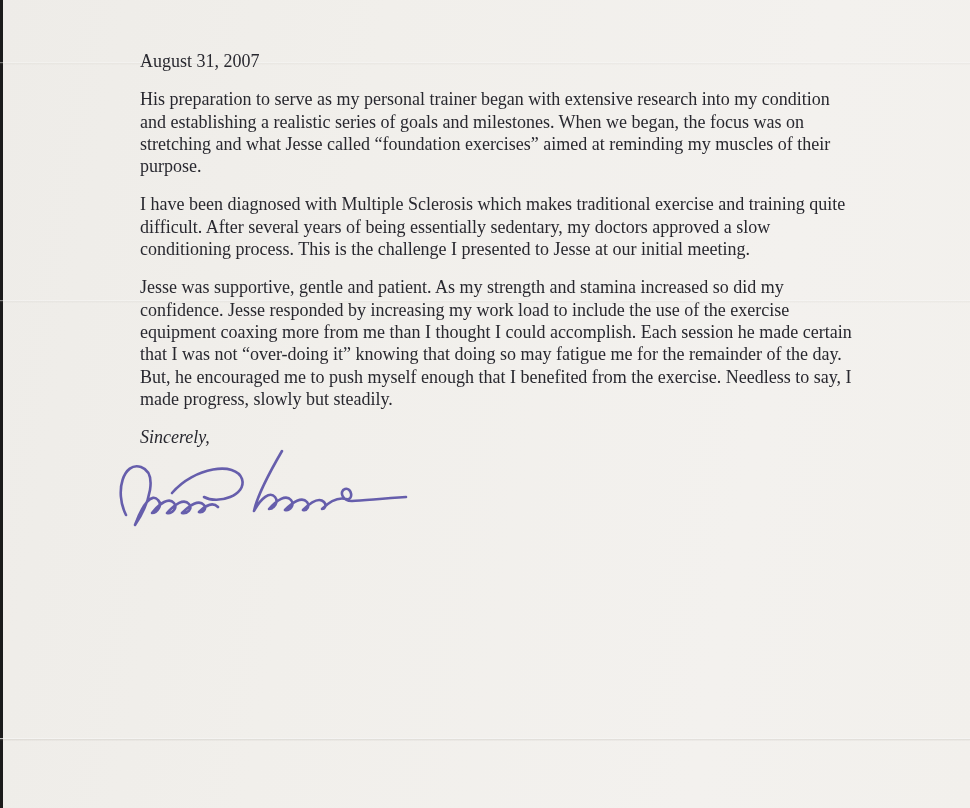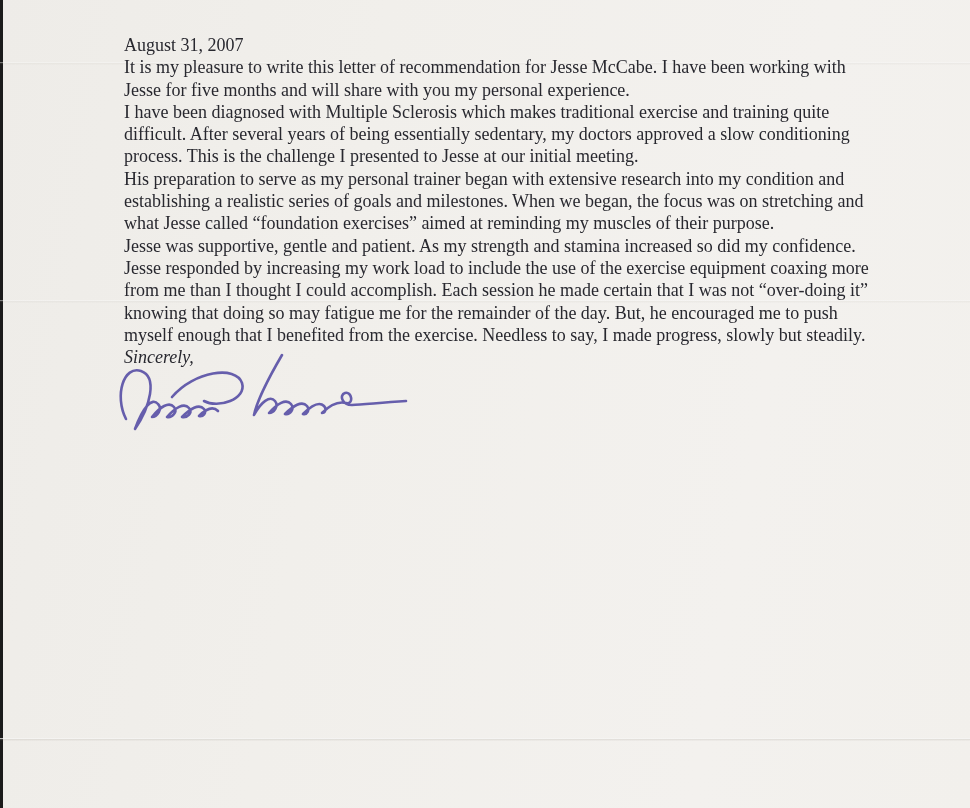--- a/index.html
+++ b/index.html
@@ -36,21 +36,21 @@
       rgba(255,255,255,0) 100%);
   }
   .letter {
     position: absolute;
     left: 124px; top: 34px;
     width: 748px;
     color: #28282f;
     font-size: 18px;
     line-height: 22.3px;
   }
-  .letter p { margin: 0; }
+  .letter p { margin: 16px; }
   .date { margin-bottom: 0; }
   .salutation { margin-top: 65px; }
   .para { margin-top: 21px; }
   .para-first { margin-top: 19px; }
   .closing { margin-top: 17px; font-style: italic; }
   .sig-row {
     position: relative;
     height: 74px;
   }
   .sig-row svg {
@@ -72,23 +72,22 @@
 
 <div class="page">
   <div class="scan-edge"></div>
   <div class="crease crease-1"></div>
   <div class="crease crease-2"></div>
   <div class="crease crease-3"></div>
 
   <div class="letter">
     <p class="date">August 31, 2007</p>
 
-    <p class="para para-first">It is my pleasure to write this letter of recommendation for Jesse McCabe. I have been working with Jesse for five months and will share with you my personal experience.</p>
+    <p class="para">His preparation to serve as my personal trainer began with extensive research into my condition and establishing a realistic series of goals and milestones. When we began, the focus was on stretching and what Jesse called “foundation exercises” aimed at reminding my muscles of their purpose.</p>
     <p class="para">I have been diagnosed with Multiple Sclerosis which makes traditional exercise and training quite difficult. After several years of being essentially sedentary, my doctors approved a slow conditioning process. This is the challenge I presented to Jesse at our initial meeting.</p>
-    <p class="para">His preparation to serve as my personal trainer began with extensive research into my condition and establishing a realistic series of goals and milestones. When we began, the focus was on stretching and what Jesse called “foundation exercises” aimed at reminding my muscles of their purpose.</p>
     <p class="para">Jesse was supportive, gentle and patient. As my strength and stamina increased so did my confidence. Jesse responded by increasing my work load to include the use of the exercise equipment coaxing more from me than I thought I could accomplish. Each session he made certain that I was not “over-doing it” knowing that doing so may fatigue me for the remainder of the day. But, he encouraged me to push myself enough that I benefited from the exercise. Needless to say, I made progress, slowly but steadily.</p>
 
     <p class="closing">Sincerely,</p>
 
     <div class="sig-row">
       <svg id="sig" width="300" height="92" viewBox="0 0 300 92" aria-hidden="true">
         <path d="M12,68 C0,44 10,14 27,20 C44,26 36,56 21,78 C29,56 38,46 44,53 C49,58 43,66 38,66 C46,56 55,50 60,56 C64,61 58,67 53,66 C61,57 70,51 75,57 C79,62 73,67 68,66 C76,58 85,52 90,58 C93,62 89,66 85,65 C92,58 99,55 104,60" stroke="#5a51a6"></path>
         <path d="M58,46 C80,20 122,14 128,32 C133,48 104,58 90,50" stroke="#5a51a6"></path>
         <path d="M168,4 C154,28 143,50 140,64 C147,51 156,44 161,50 C165,55 160,62 155,62 C163,53 172,47 177,53 C181,58 176,64 171,63 C179,55 188,49 193,55 C196,59 193,64 189,63 C197,55 205,50 210,55 C213,58 211,62 208,62 C216,54 224,50 232,52 C240,54 238,40 231,42 C225,44 228,54 238,54 C248,54 262,52 292,50" stroke="#5a51a6"></path>
       </svg>

